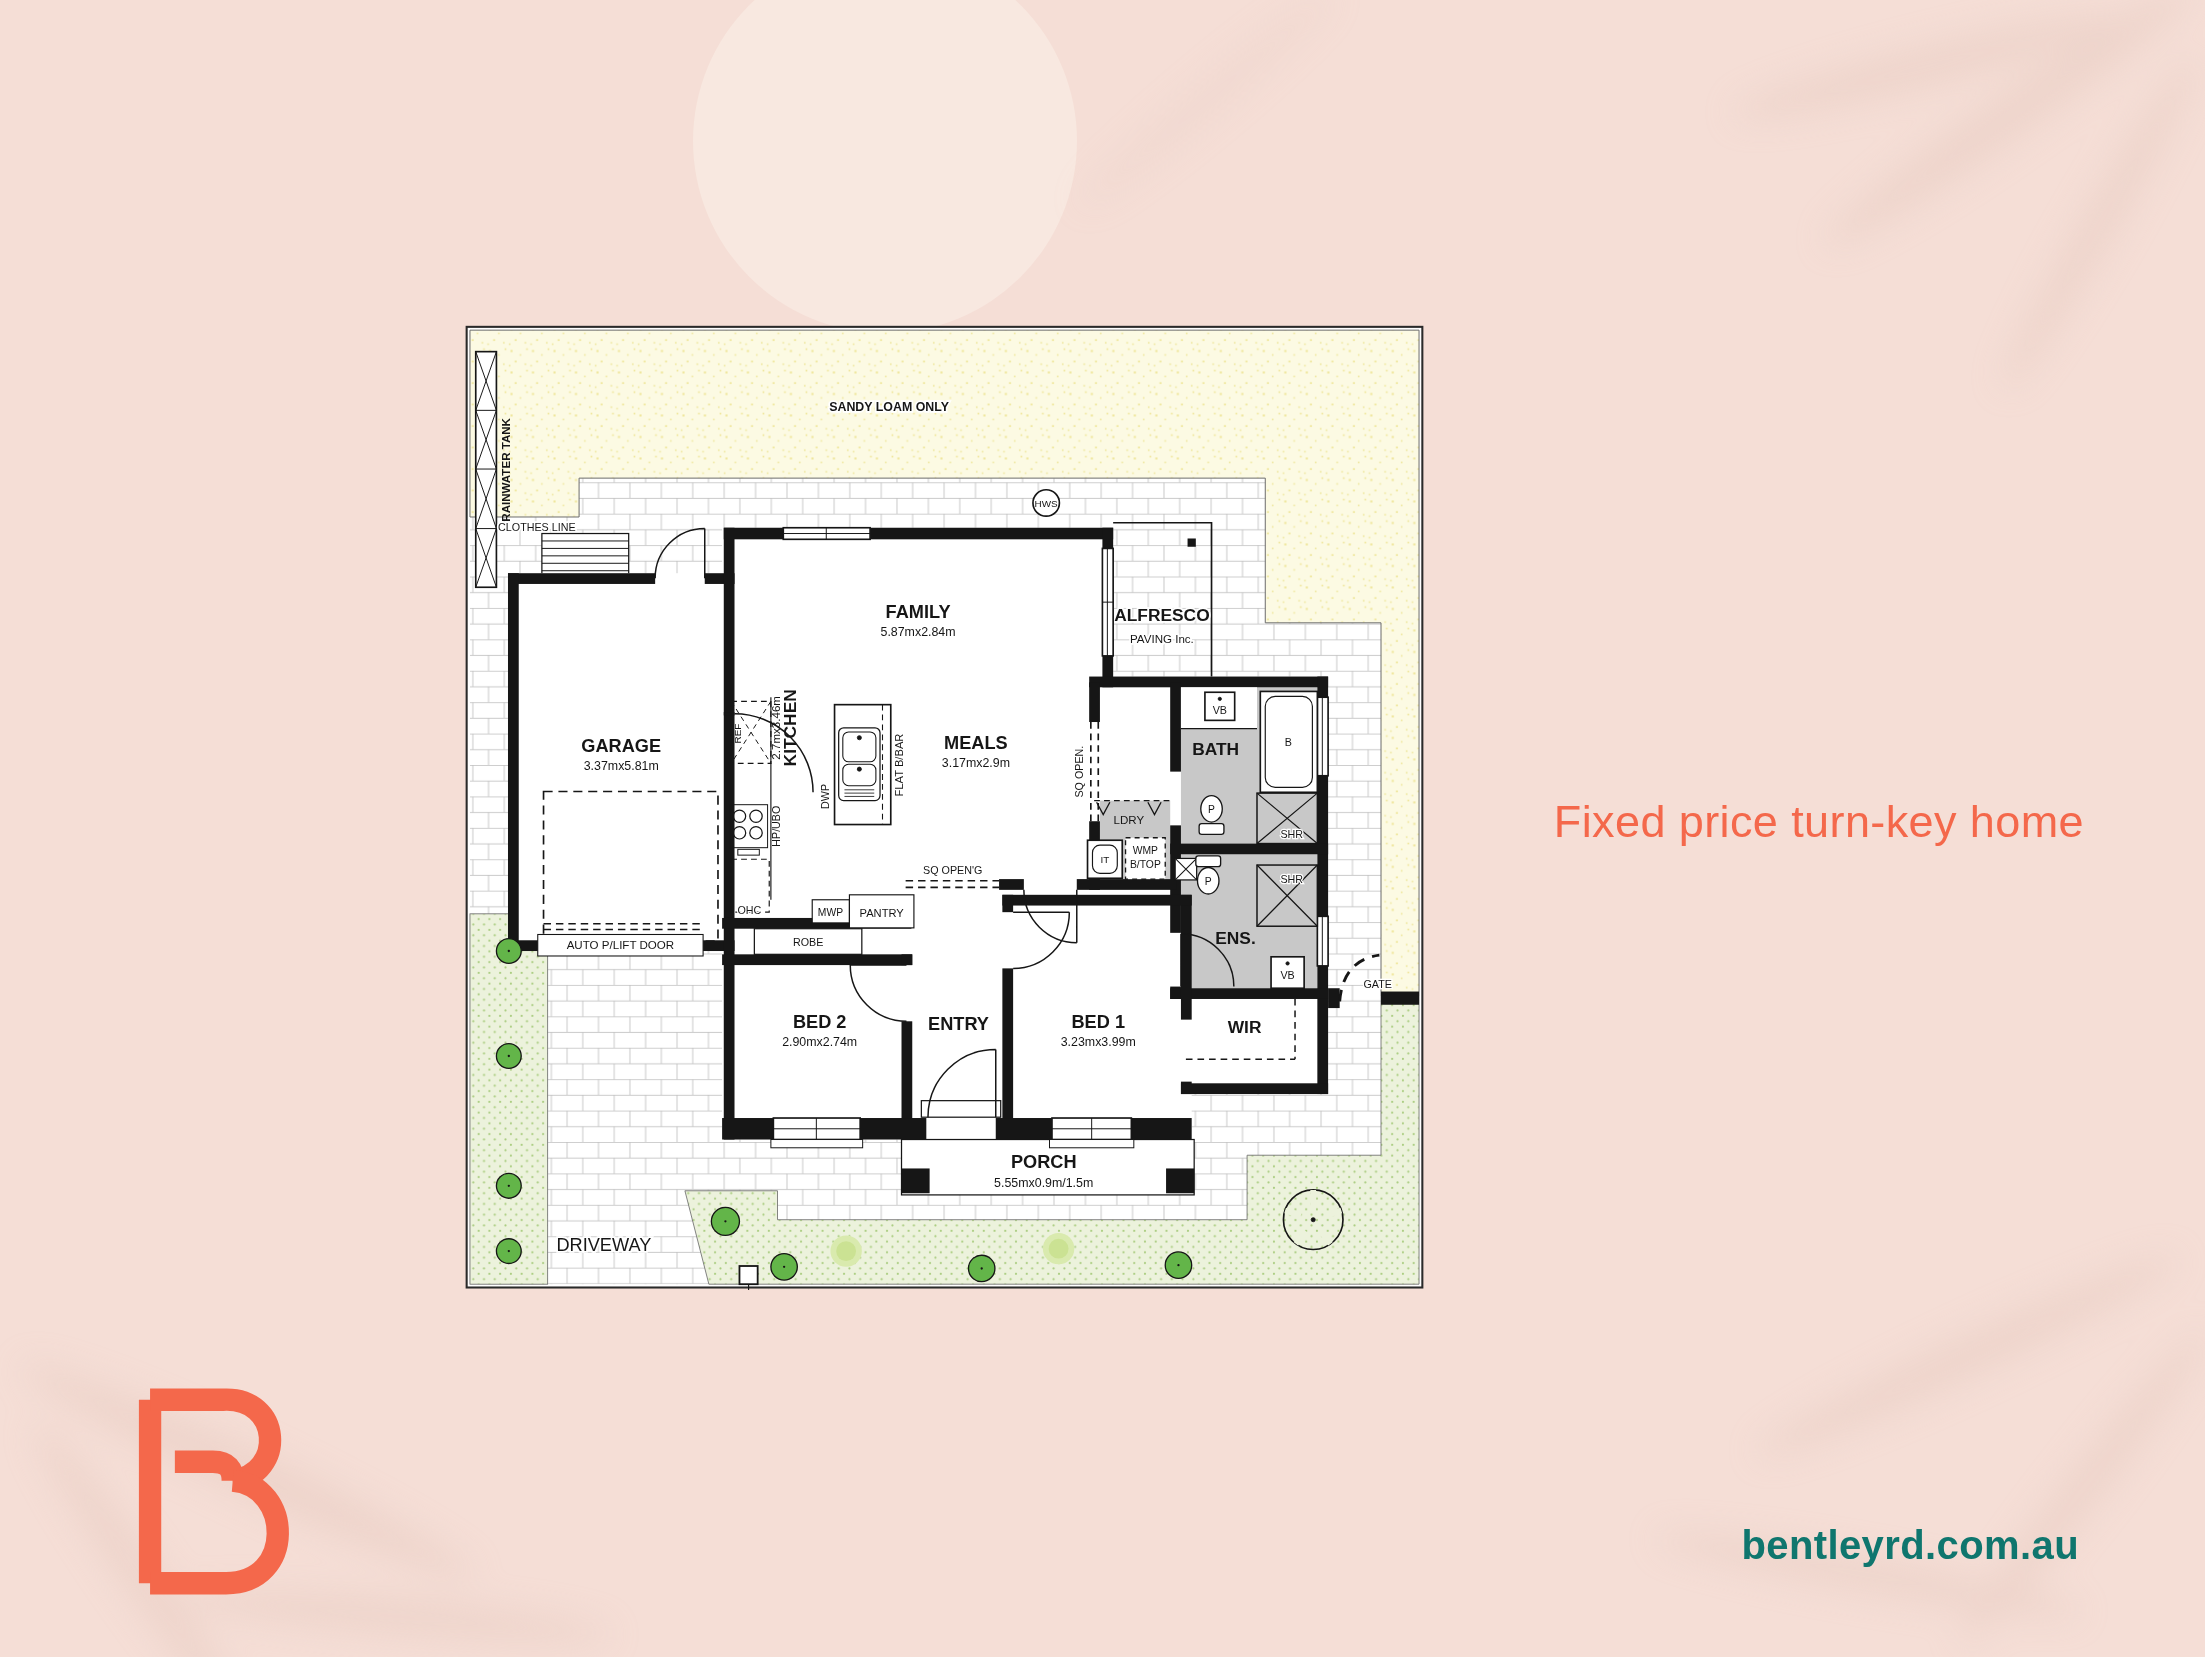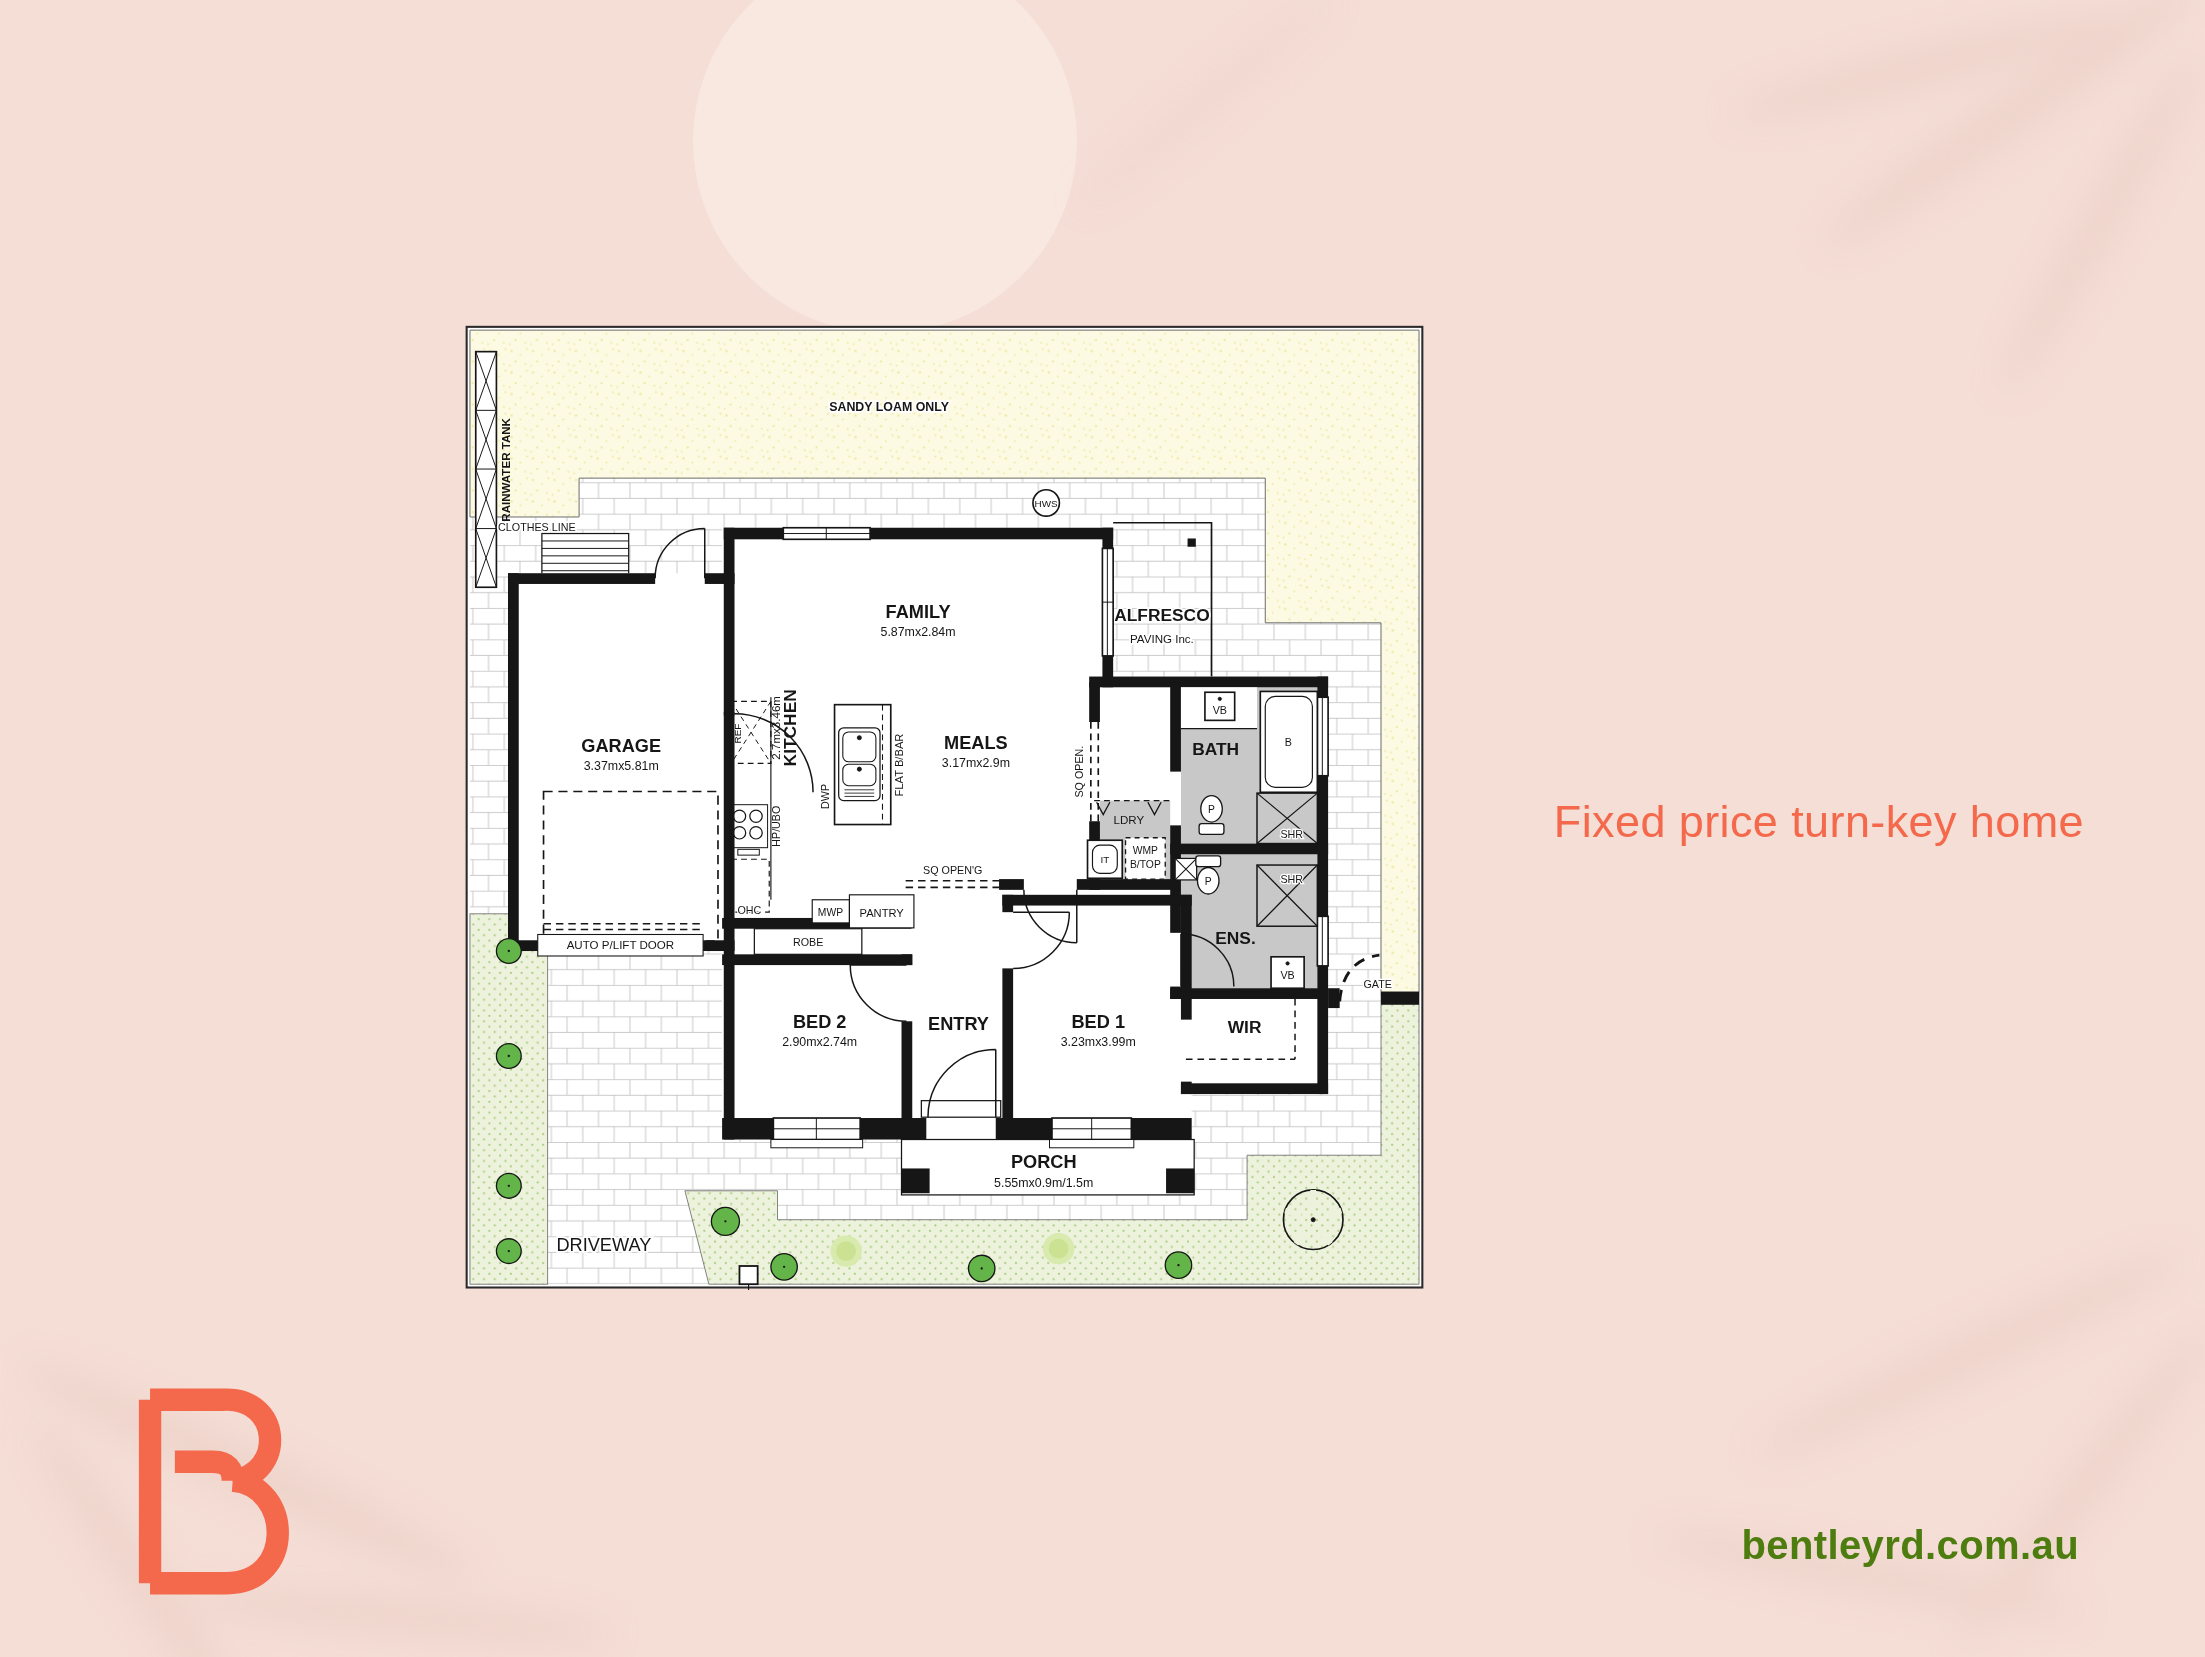--- a/index.html
+++ b/index.html
@@ -5,21 +5,21 @@
   html,body{margin:0;padding:0;background:#e9d2ca;}
   .canvas{position:relative;width:2205px;height:1658px;overflow:hidden;
           background:#F5DED6;font-family:"Liberation Sans",sans-serif;}
   .deco-circle{position:absolute;left:693px;top:-51px;width:384px;height:384px;
                border-radius:50%;background:#F8E8E0;}
   .palms{position:absolute;left:0;top:0;}
   .plan-wrap{position:absolute;left:465px;top:325px;width:959px;height:966px;}
   .headline{position:absolute;top:794px;right:121px;text-align:right;color:#F4684B;
             font-size:45px;line-height:56px;letter-spacing:0.4px;font-weight:400;}
   .headline span{display:block;margin-left:12px;}
-  .site-url{position:absolute;top:1523px;right:126px;color:#4d7c0f;
+  .site-url{position:absolute;top:1523px;right:126px;color:#0f766e;
             font-size:40px;font-weight:700;letter-spacing:0.4px;}
   .logo{position:absolute;left:117px;top:1383px;}
   
   text{fill:#161616;font-family:"Liberation Sans",sans-serif;}
   .b{font-weight:bold;}
   .halo{paint-order:stroke;stroke:#ffffff;stroke-width:4px;}
   .halo2{paint-order:stroke;stroke:#ffffff;stroke-width:3px;}
 </style>
 </head>
 <body>

